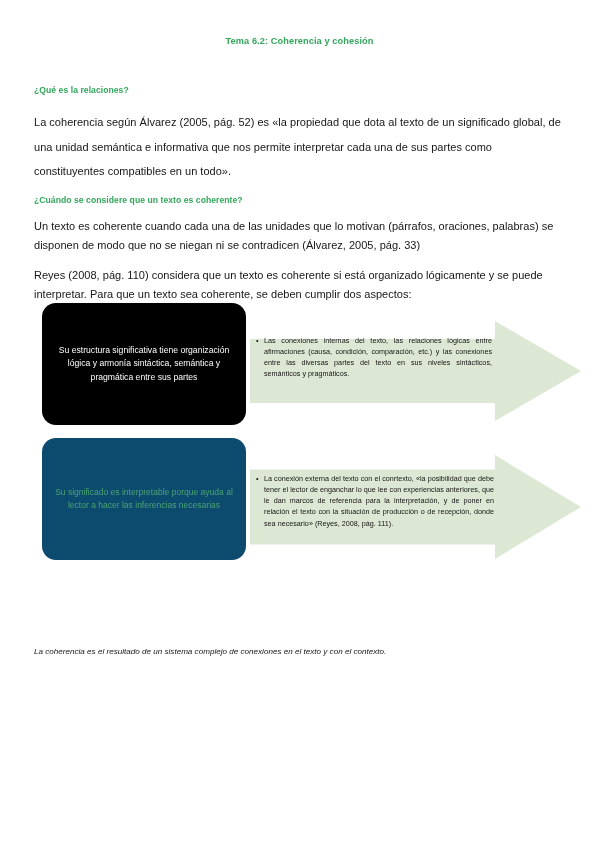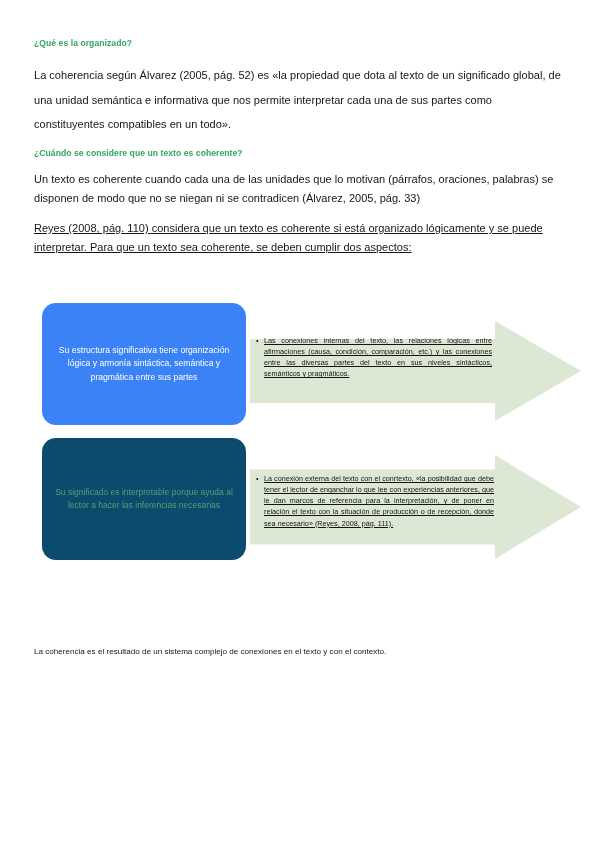--- a/index.html
+++ b/index.html
@@ -65,21 +65,20 @@
   .para-lead { margin-top: 14px; }
 
   .para-tight {
     line-height: 1.75;
     margin-top: 10px;
   }
 
   .para-reyes {
     line-height: 1.72;
     margin-top: 0;
-    text-decoration: underline;
   }
 
   
   .flow {
     position: absolute;
     left: 0;
     width: 599px;
   }
   .flow-1 { top: 303px; }
   .flow-2 { top: 438px; }
@@ -124,39 +123,38 @@
   .arrow-text .bullet {
     position: absolute;
     left: -8px;
     top: 0;
     font-size: 7.2px;
     line-height: 1.55;
   }
   .arrow-text .bullet-body {
     display: block;
     text-align: justify;
-    text-decoration: underline;
   }
 
   .label-box {
     position: absolute;
     left: 42px;
     top: 0;
     width: 204px;
     height: 122px;
     border-radius: 14px;
     display: flex;
     align-items: center;
     justify-content: center;
     text-align: center;
     box-sizing: border-box;
     padding: 8px 12px;
   }
   .label-box-dark {
-    background: #3b82f6;
+    background: #000000;
     color: #ffffff;
   }
   .label-box-light {
     background: #0c4a6e;
     color: #4aa473;
   }
   .label-text {
     font-size: 8.6px;
     line-height: 1.52;
     letter-spacing: 0.01px;
@@ -166,31 +164,33 @@
   }
 
   .closing-para {
     position: absolute;
     left: 34px;
     top: 638px;
     width: 531px;
     font-size: 8.1px;
     line-height: 1.6;
     color: #161616;
+    font-style: italic;
   }
 </style>
 </head>
 <body>
 
 <div class="page">
 
   <div class="content">
 
-
-    <div class="section-heading heading-1">¿Qué es la organizado?</div>
+    <h1 class="doc-title">Tema 6.2: Coherencia y cohesión</h1>
+
+    <div class="section-heading heading-1">¿Qué es la relaciones?</div>
 
     <p class="para para-lead">La coherencia según Álvarez (2005, pág. 52) es «la propiedad que dota al texto de un significado global, de una unidad semántica e informativa que nos permite interpretar cada una de sus partes como constituyentes compatibles en un todo».</p>
 
     <div class="section-heading heading-2">¿Cuándo se considere que un texto es coherente?</div>
 
     <p class="para para-tight">Un texto es coherente cuando cada una de las unidades que lo motivan (párrafos, oraciones, palabras) se disponen de modo que no se niegan ni se contradicen (Álvarez, 2005, pág. 33)</p>
 
     <p class="para para-reyes">Reyes (2008, pág. 110) considera que un texto es coherente si está organizado lógicamente y se puede interpretar. Para que un texto sea coherente, se deben cumplir dos aspectos:</p>
   </div>
 

